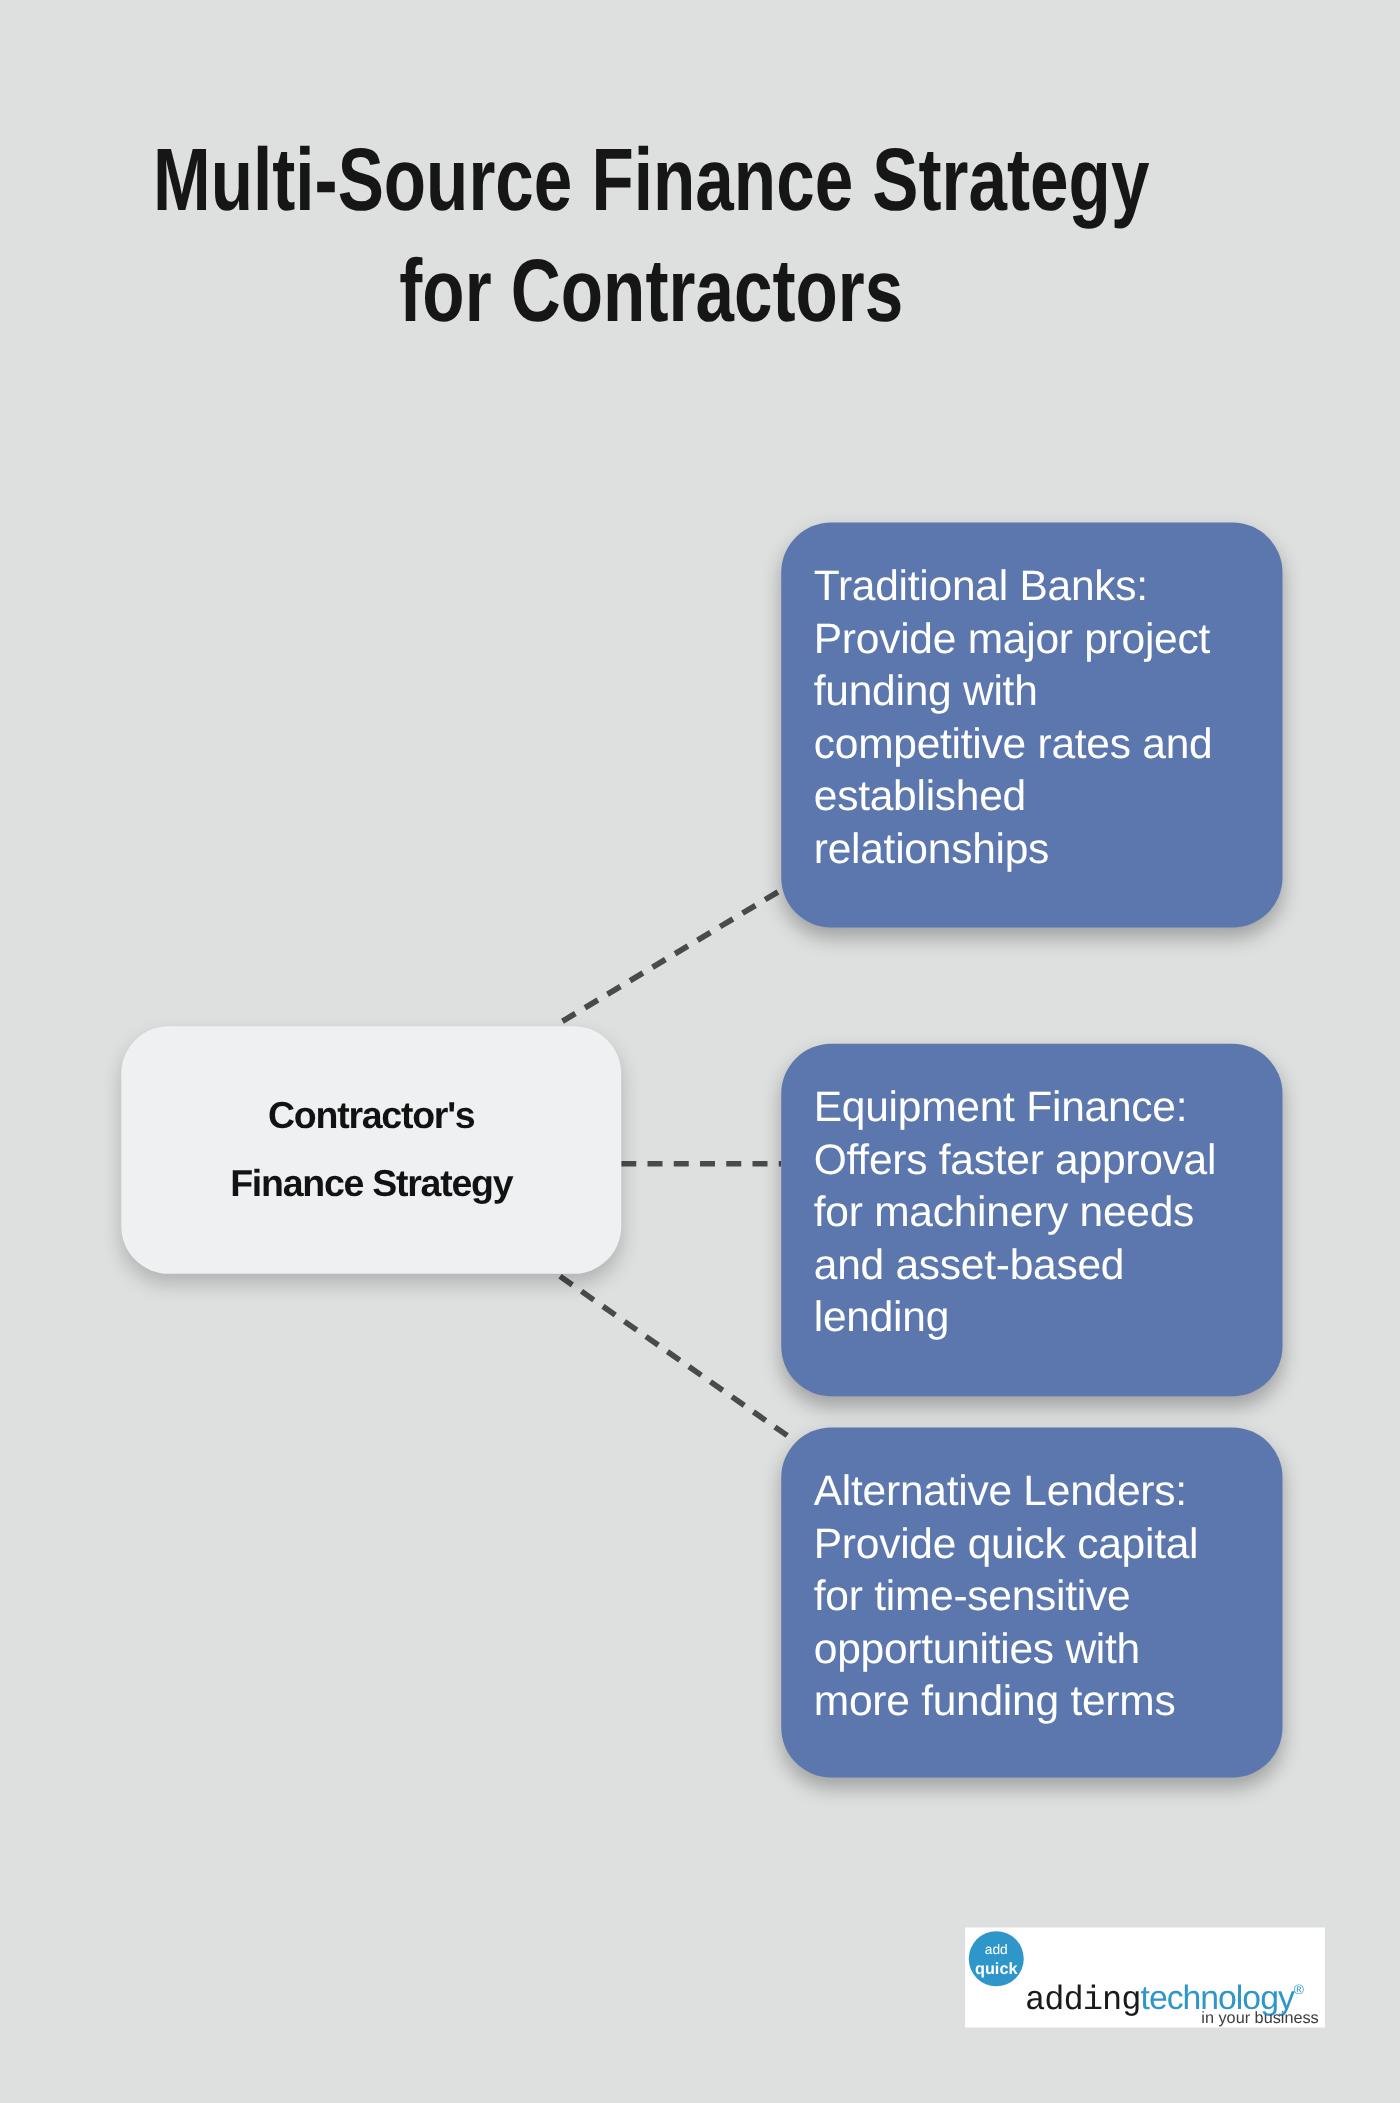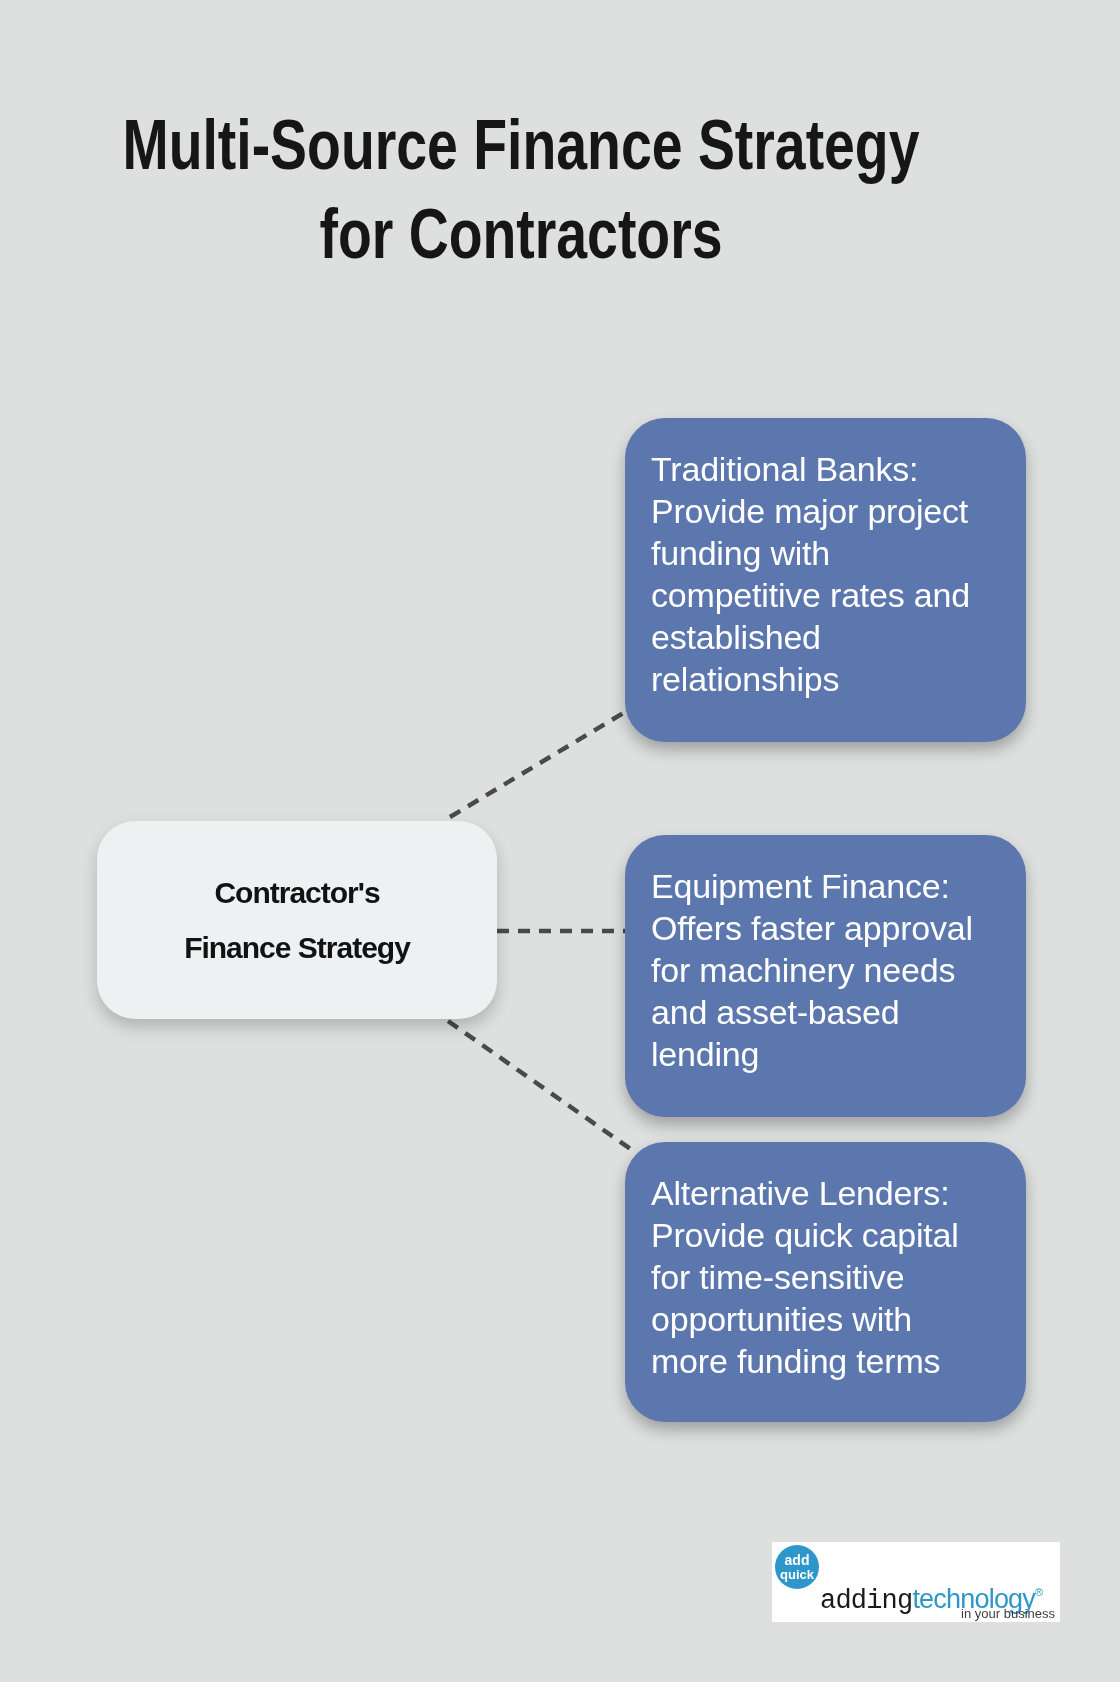--- a/index.html
+++ b/index.html
@@ -90,21 +90,21 @@
   }
   .logo-badge {
     position: absolute; left: 3px; top: 3px;
     width: 44px; height: 44px;
     border-radius: 50%;
     background: var(--logo-badge-blue, #2f96ca);
     display: flex; flex-direction: column;
     align-items: center; justify-content: center;
     color: #ffffff;
   }
-  .badge-add  { font-size: 14px; line-height: 16px; font-weight: 700; }
+  .badge-add  { font-size: 11px; line-height: 16px; font-weight: 400; }
   .badge-tech { font-size: 13px; line-height: 14px; font-weight: 700; }
   .logo-brand {
     position: absolute; left: 48px; top: 36px;
     font-size: 27px; line-height: 28px;
     letter-spacing: -0.8px;
     white-space: nowrap;
   }
   .brand-adding     { color: var(--logo-brand-black, #1a1a1a); font-weight: 400; font-family: Liberation Mono, monospace; }
   .brand-technology { color: var(--logo-brand-blue, #2f96ca); font-weight: 400; text-align: center; }
   .brand-reg {

